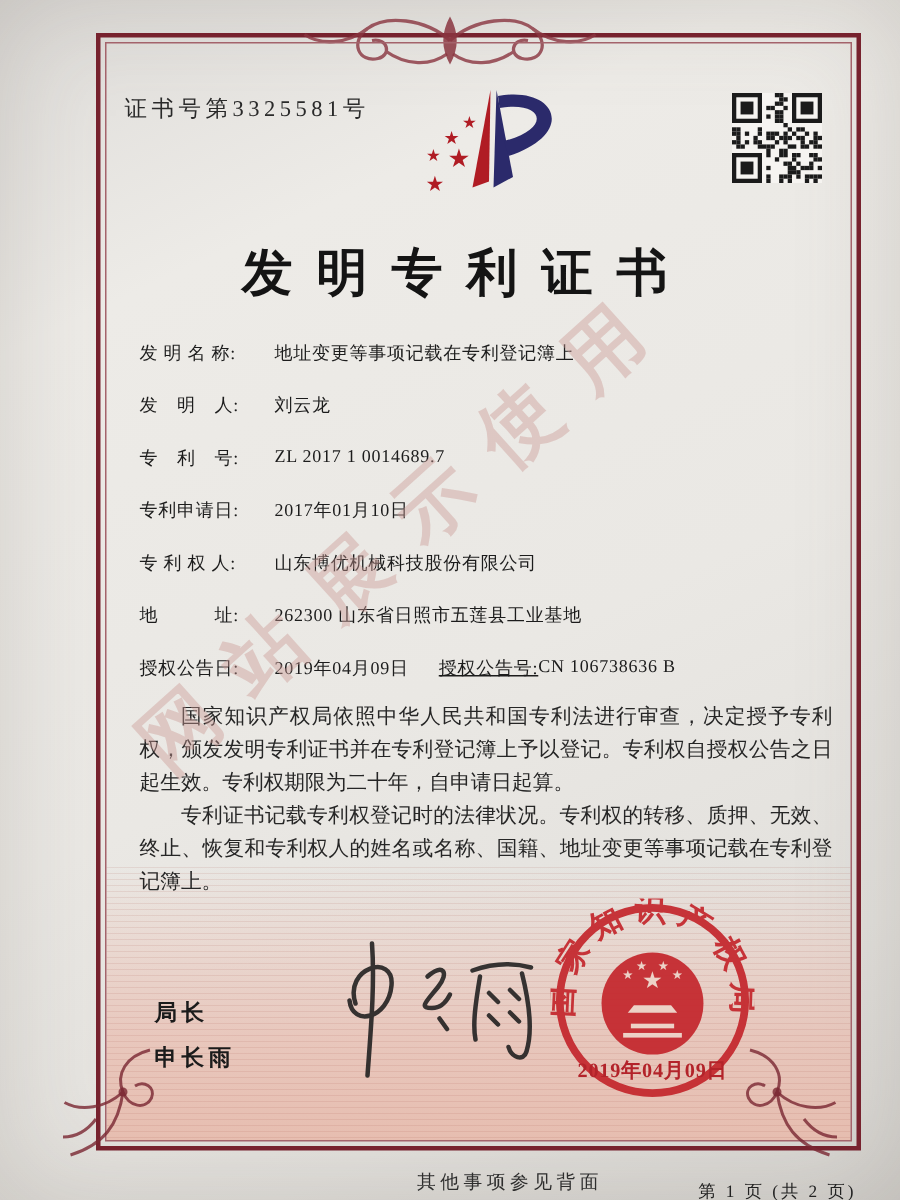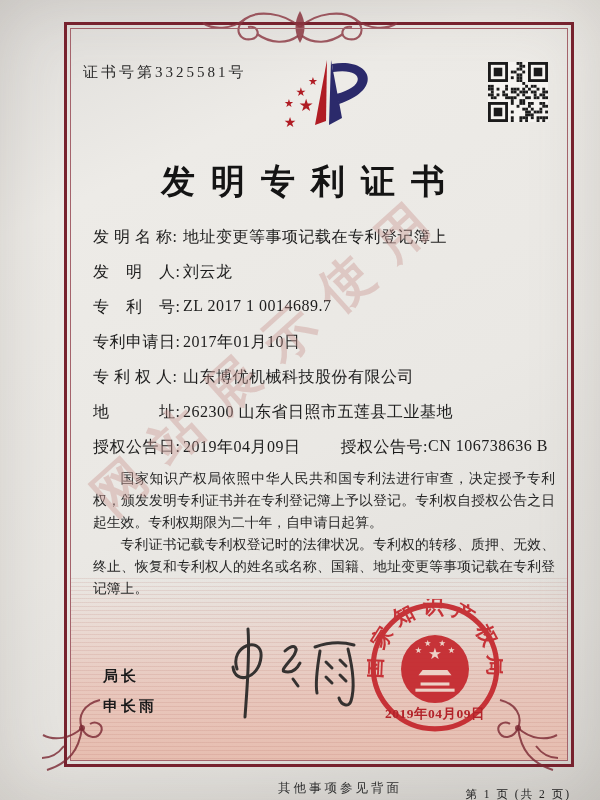--- a/index.html
+++ b/index.html
@@ -31,25 +31,25 @@
 
   .logo { position:absolute; left:206px; top:30px; width:112px; height:82px; z-index:2; }
   .qr   { position:absolute; left:421px; top:37px; width:60px; height:60px; z-index:2; }
 
   .title {
     position:absolute; left:0; right:0; top:134px; text-align:center; z-index:2;
     font-size:34px; font-weight:bold; letter-spacing:16px; color:#141414;
     transform:translateX(-8px); white-space:nowrap;
   }
 
-  .fields { position:absolute; left:26px; top:202px; width:464px; font-size:16px; color:#1c1c1c; z-index:2; }
+  .fields { position:absolute; left:26px; top:202px; width:464px; font-size:12px; color:#1c1c1c; z-index:2; }
   .frow  { height:35px; display:flex; align-items:flex-start; letter-spacing:.5px; }
   .flabel { width:90px; white-space:pre; flex:none; }
   .fvalue { white-space:pre; }
-  .flabel2 { margin-left:40px; white-space:pre; flex:none; }
+  .flabel2 { margin-left:20px; white-space:pre; flex:none;text-decoration:underline; }
 
   .bodytext {
     position:absolute; left:26px; top:444px; width:462px; z-index:2;
     font-size:13.8px; line-height:22px; text-align:justify; color:#262626;
   }
   .bodytext p { text-indent:2em;font-family:Liberation Mono, monospace; }
 
   .director {
     position:absolute; left:36px; top:636px; z-index:2;
     font-family:"Liberation Sans","DejaVu Sans",sans-serif;

